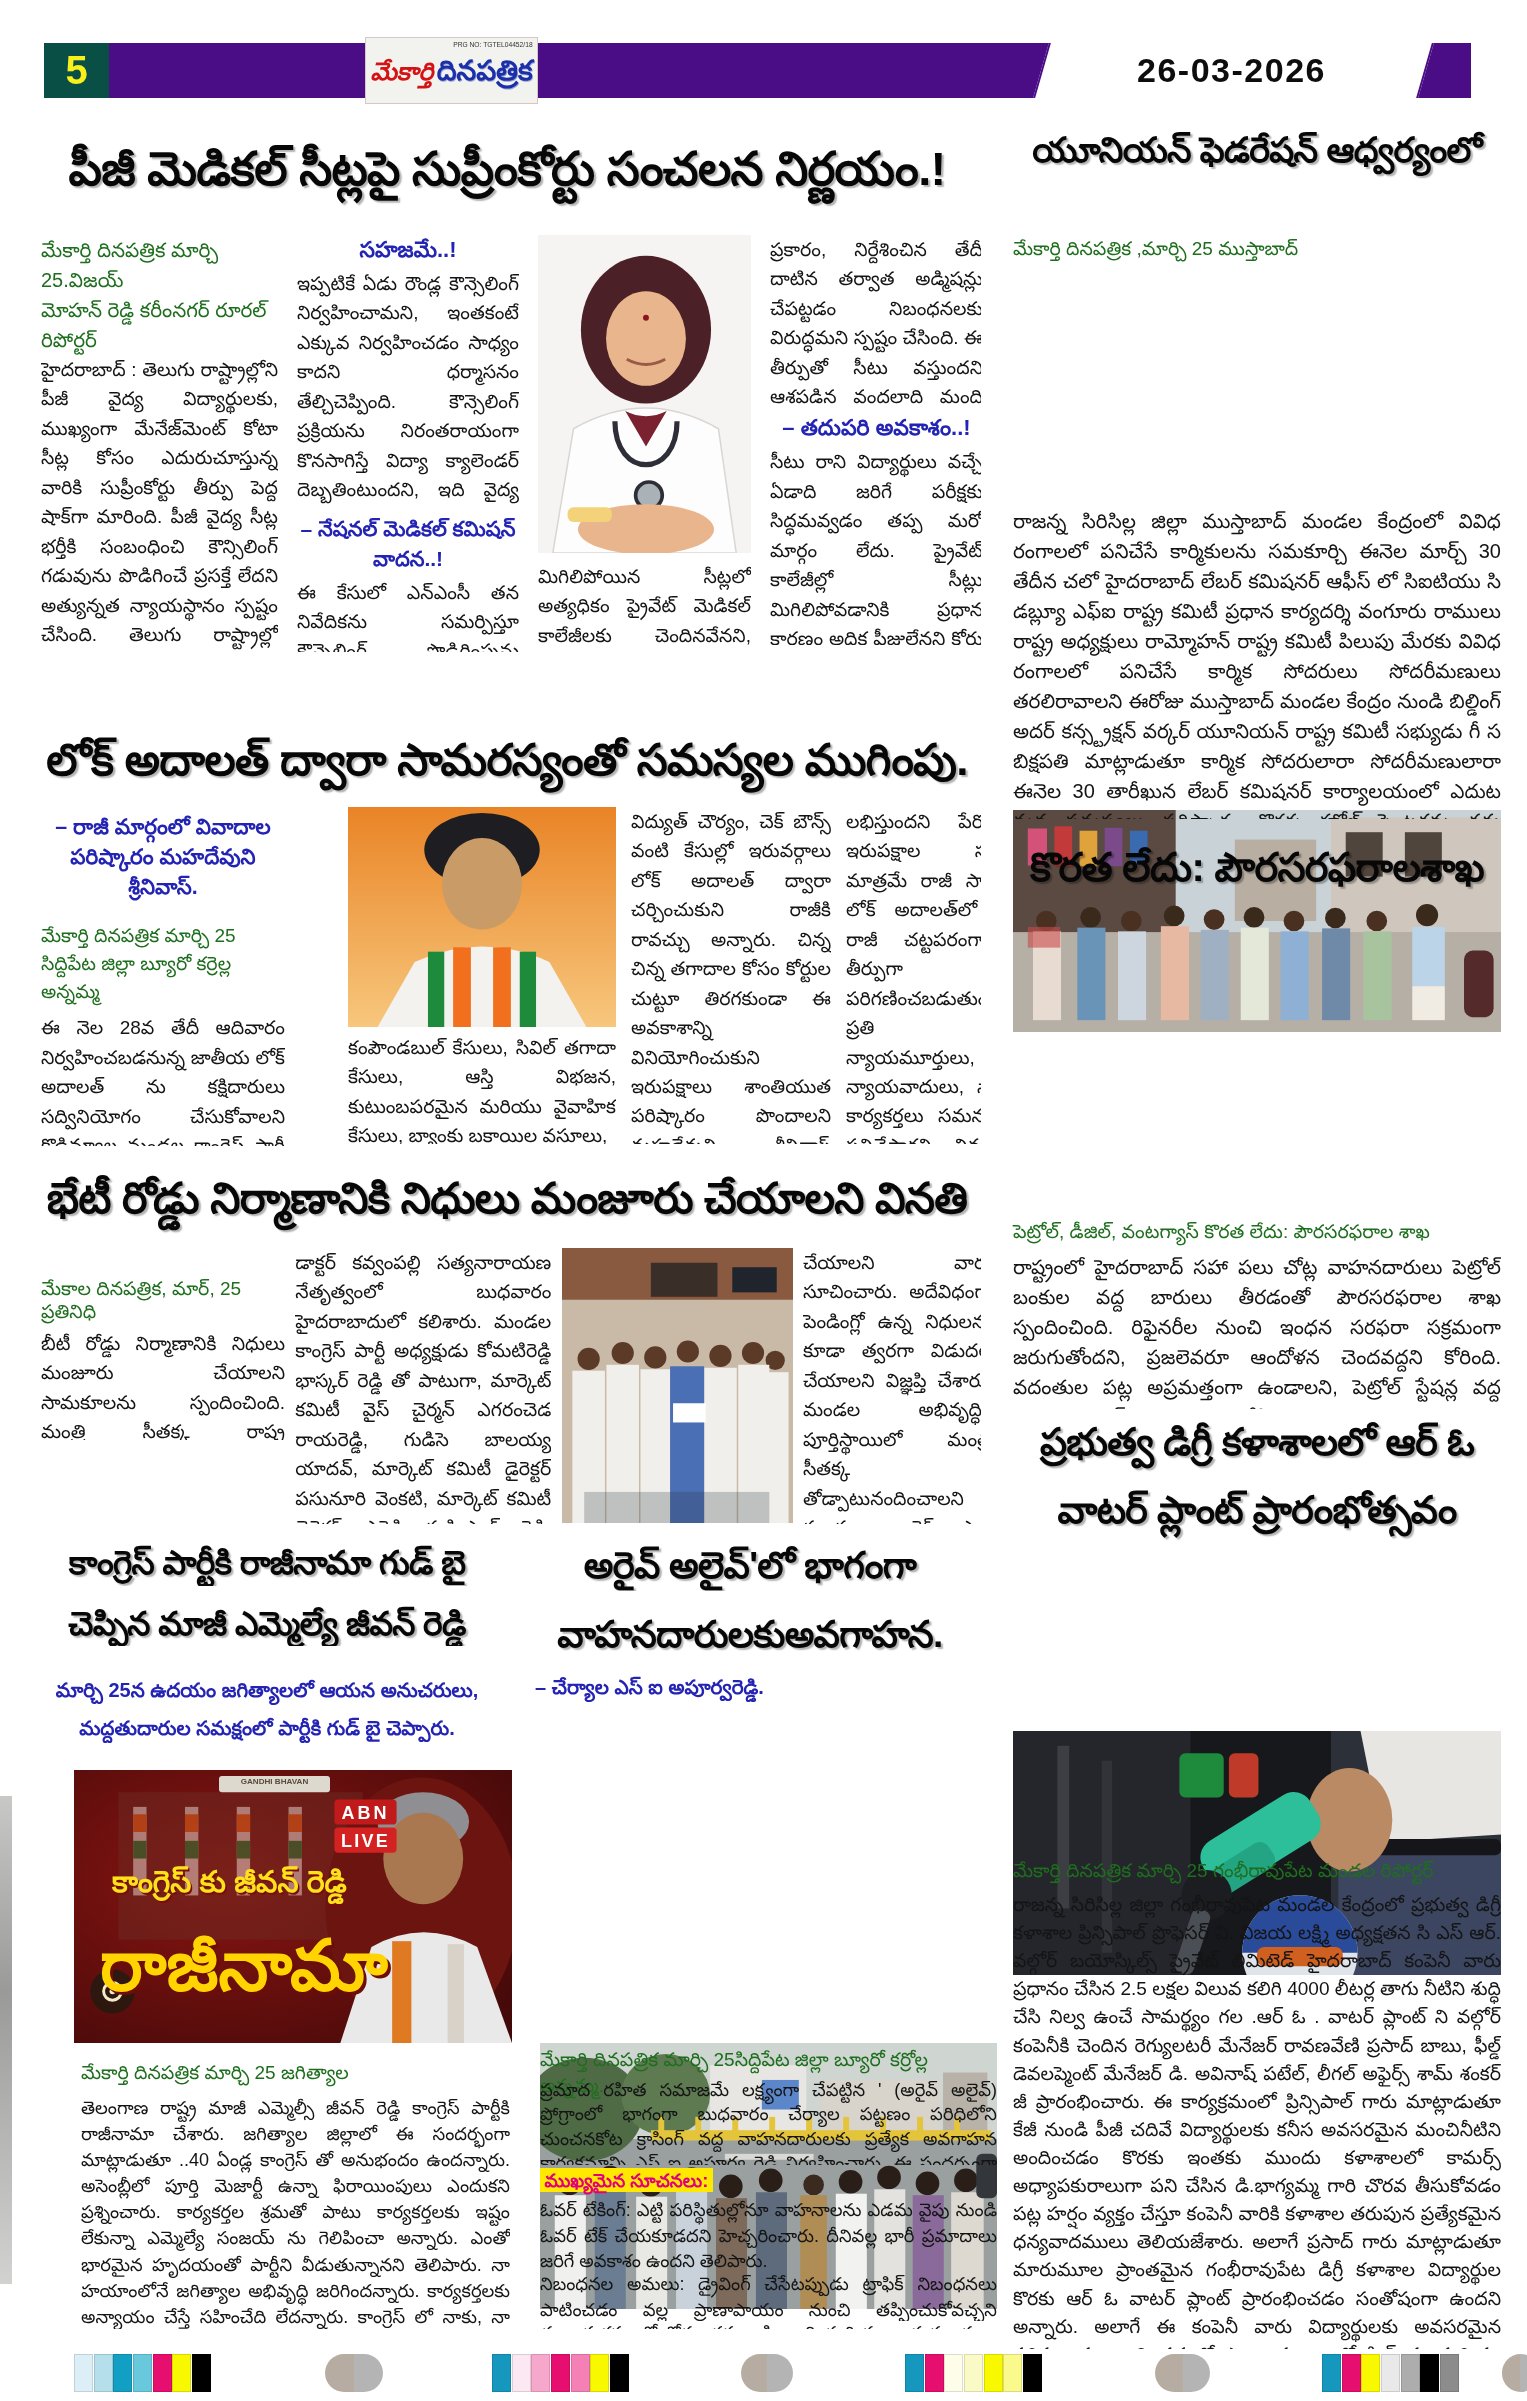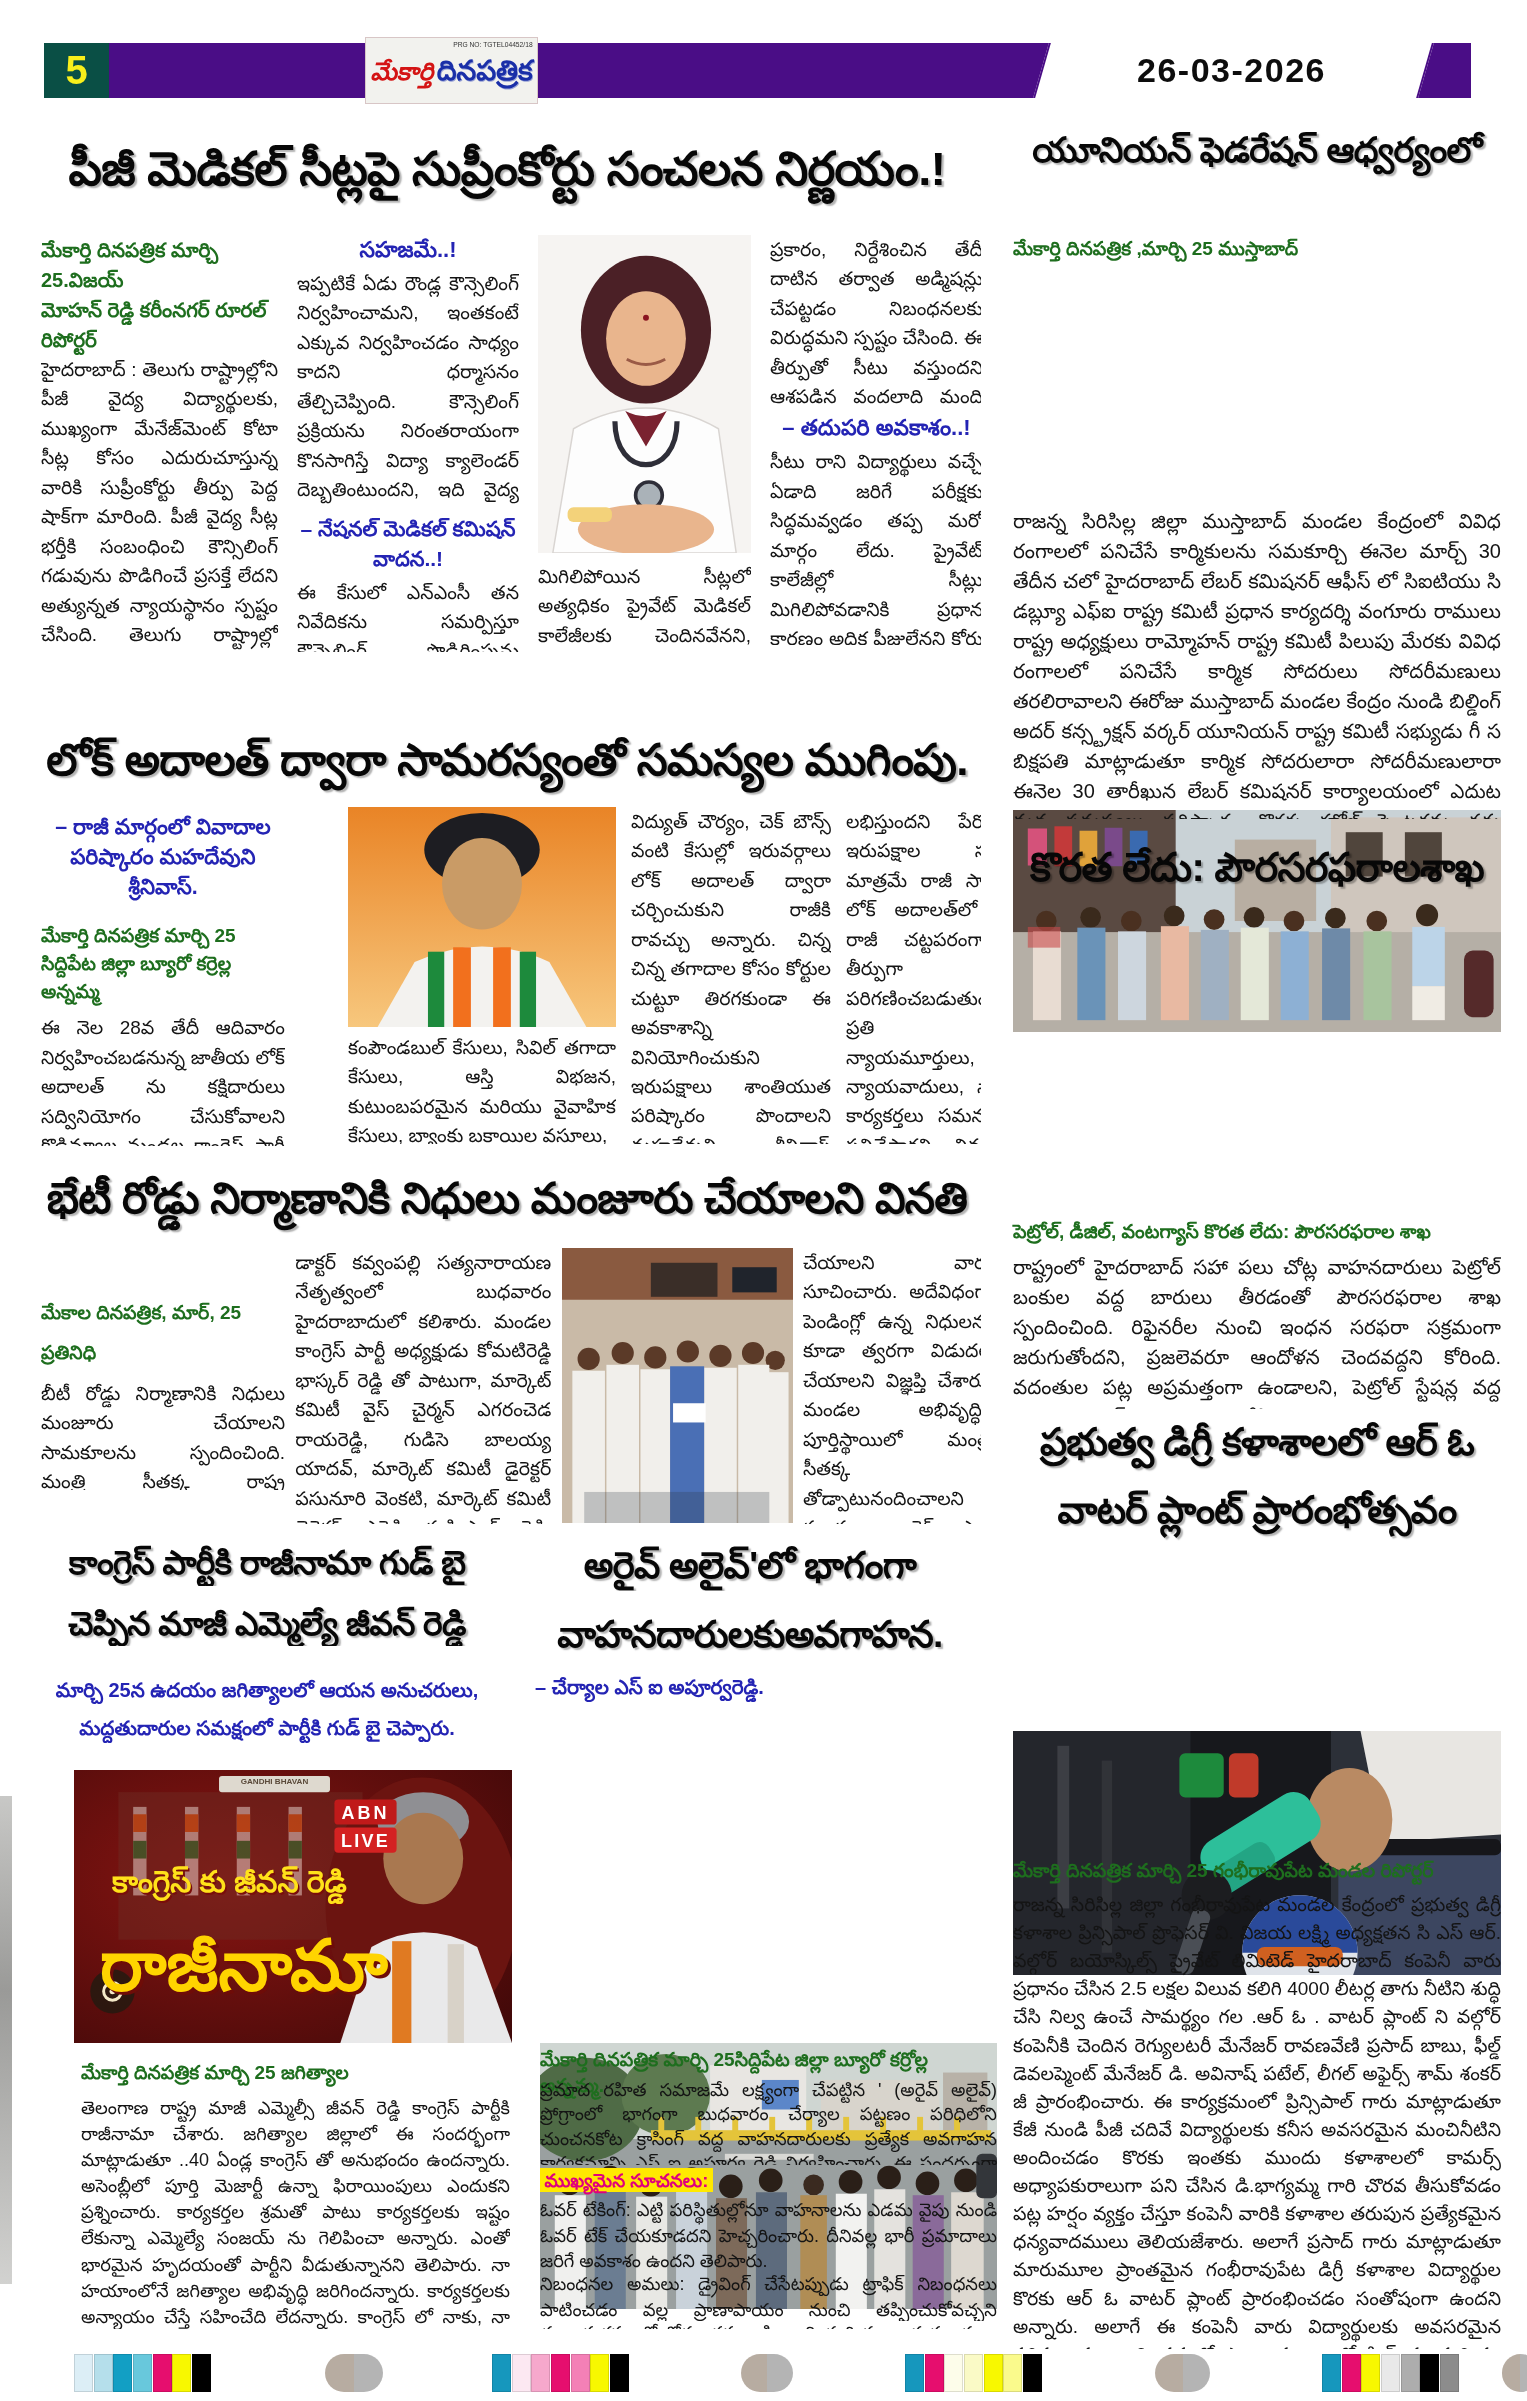--- a/index.html
+++ b/index.html
@@ -2,21 +2,21 @@
 <html style="font-size:12px"><head>
 <meta charset="utf-8">
 <style>
   html,body{margin:0;padding:0;background:#ffffff;}
   #canvas{position:relative;width:1528px;height:2401px;background:#ffffff;overflow:hidden;
           font-family:"Liberation Sans","DejaVu Sans",sans-serif;color:#141414;}
   .abs{position:absolute;}
   .hl{font-weight:900;color:#070707;text-align:center;white-space:nowrap;
       text-shadow:2.2px 2.2px 1.5px rgba(0,0,0,.30);letter-spacing:-0.7px;overflow:hidden;}
   .hlw{white-space:normal;line-height:1.35;}
-  .byline{color:#1e6e1e;font-weight:bold;}
+  .byline{color:#1e6e1e;font-weight:normal;}
   .sub{color:#2424b4;font-weight:bold;text-align:center;line-height:1.4;}
   .subl{color:#2424b4;font-weight:bold;}
   .bodyt{text-align:justify;overflow:hidden;line-height:1.55;}
   .photo{overflow:hidden;position:relative;background:#dcdcdc;}
   .photo svg{display:block;width:100%;height:100%;}
   .sw{display:inline-block;width:19px;height:38px;margin-right:0.7px;vertical-align:top;border:0.7px solid rgba(0,0,0,.12);box-sizing:border-box;}
   .blob{height:38px;border-radius:19px;}
   .hilite{background:#ffe900;color:#e0007d;font-weight:bold;}
   .mast-red{color:#d41414;font-weight:900;font-style:italic;}
   .mast-blue{color:#1a2fa8;font-weight:900;text-shadow:0.7px 0.7px 0 #9aa4d6;}
@@ -114,21 +114,21 @@
     </div>
     <div style="width:200px;flex:none;">
       <div class="bodyt" style="font-size:19px;height:337px;">లభిస్తుందని పేర్కొన్నారు. ఇరుపక్షాల సమ్మతితో మాత్రమే రాజీ సాధ్యమని, లోక్ అదాలత్‌లో జరిగిన రాజీ చట్టపరంగా తుది తీర్పుగా పరిగణించబడుతుందని, ప్రతి కేసులో న్యాయమూర్తులు, న్యాయవాదులు, సామాజిక కార్యకర్తలు సమన్వయంతో పనిచేస్తారని వివరించారు. ప్రజలు, పోలీసులు, న్యాయవ్యవస్థలు కలిసికట్టుగా పనిచేస్తే ఇలాంటి సమస్యలకు ముందడుగు పడుతుందని కొడిమ్యాల మండల కాంగ్రెస్ పార్టీ అధ్యక్షుడు మహదేవుని శ్రీనివాస్ అన్నారు.</div>
     </div>
   </div>
 
   <div class="abs hl" style="left:33px;top:1157px;width:948px;height:83px;font-size:43px;line-height:83px;">భేటీ రోడ్డు నిర్మాణానికి నిధులు మంజూరు చేయాలని వినతి</div>
 
   <div class="abs" style="left:41px;top:1248px;width:940px;height:276px;display:flex;gap:10.3px;overflow:hidden;">
     <div style="width:244px;flex:none;">
-      <div class="byline" style="font-size:19px;line-height:40px;margin-top:45px;">మేకాల దినపత్రిక, మార్, 25 ప్రతినిధి</div>
+      <div class="byline" style="font-size:19px;line-height:23px;margin-top:29px;">మేకాల దినపత్రిక, మార్, 25 ప్రతినిధి</div>
       <div class="bodyt" style="font-size:19px;height:111px;margin-top:6px;">బీటీ రోడ్డు నిర్మాణానికి నిధులు మంజూరు చేయాలని సామకూలను స్పందించింది. మంత్రి సీతక్క రాష్ట్ర పంచాయతీరాజ్ శాఖ మంత్రి గౌరవనీయులు డి సీతక్కను మండల కాంగ్రెస్ నాయకులు మానుకొందూరు నియోజకవర్గం ఎమ్మెల్యే</div>
     </div>
     <div style="width:256px;flex:none;">
       <div class="bodyt" style="font-size:19px;height:276px;">డాక్టర్ కవ్వంపల్లి సత్యనారాయణ నేతృత్వంలో బుధవారం హైదరాబాదులో కలిశారు. మండల కాంగ్రెస్ పార్టీ అధ్యక్షుడు కోమటిరెడ్డి భాస్కర్ రెడ్డి తో పాటుగా, మార్కెట్ కమిటీ వైస్ చైర్మన్ ఎగరంచెడ రాయరెడ్డి, గుడిసె బాలయ్య యాదవ్, మార్కెట్ కమిటీ డైరెక్టర్ పసునూరి వెంకటి, మార్కెట్ కమిటీ డైరెక్టర్ ఎర్రెడ్డి మహిపాల్ రెడ్డి, సర్పంచ్ నేర్ల విజయ్, తదితరులు</div>
     </div>
     <div style="width:231px;flex:none;">
       <div class="photo" style="width:231px;height:275px;">
         <svg viewBox="0 0 312 372" preserveAspectRatio="none">
           <rect width="312" height="372" fill="#c9baa7"></rect>
           <rect x="0" y="0" width="312" height="70" fill="#8a5a40"></rect>

